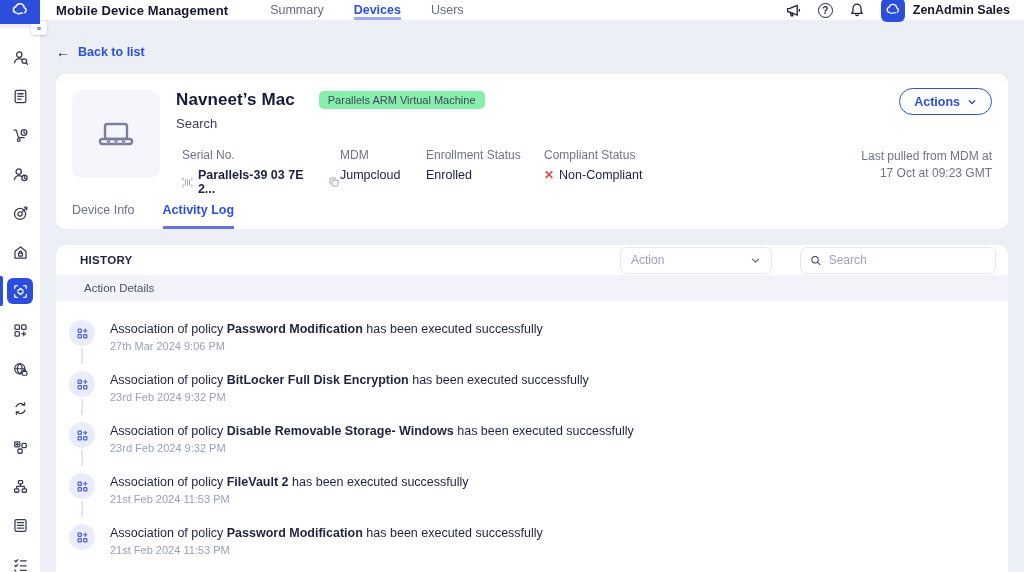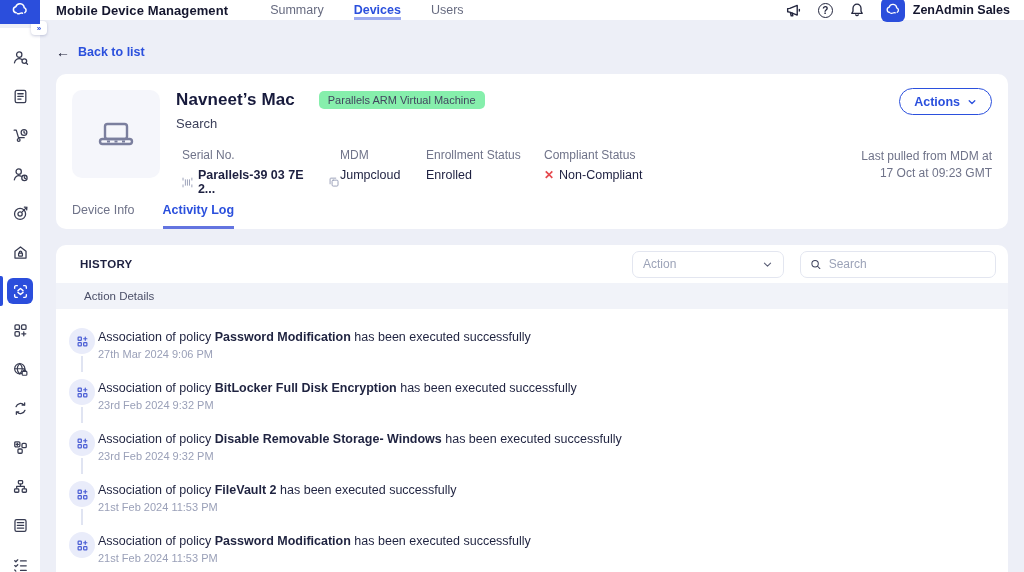--- a/index.html
+++ b/index.html
@@ -48,32 +48,32 @@
   .w-serial{ width:158px; } .w-mdm{ width:86px; } .w-alloc{ width:140px; } .w-enroll{ width:118px; } .w-comp{ width:150px; }
   .x-mark { color:#e5484d; font-size:12px; font-weight:bold; }
   .last-pulled { margin-left:auto; text-align:right; font-size:12px; color:#6f7389; line-height:1.45; }
 
   .tabs-row { position:absolute; left:0; bottom:0; right:0; height:38px; display:flex; gap:28px; padding:0 16px; }
   .d-tab { display:flex; align-items:center; font-size:12.5px; color:#6f7389; cursor:pointer; border-bottom:3px solid transparent; padding-top:3px; }
   .d-tab.active { color:#2b50dd; font-weight:bold; border-bottom-color:#6374e0; }
 
   
   .history-card { margin-top:16px; height:329px; border-radius:10px 10px 0 0; overflow:hidden; }
-  .hist-header { display:flex; align-items:center; padding:6px 12px; height:38px; }
+  .hist-header { display:flex; align-items:center; padding:6px 12px; height:30px; }
   .hist-title { font-size:11.5px; font-weight:bold; color:#1d2040; letter-spacing:.3px; padding-left:12px; }
-  .hist-controls { margin-left:auto; display:flex; gap:16px; }
+  .hist-controls { margin-left:auto; display:flex; gap:28px; }
   .action-select { width:152px; height:27px; border:1px solid #e3e6f0; border-radius:7px; display:flex; align-items:center; padding:0 10px; font-size:12px; color:#9ca3b8; cursor:pointer; background:#fff; }
   .action-select .chev { margin-left:auto; color:#5b5f77; }
   .search-box { width:196px; height:27px; border:1px solid #e3e6f0; border-radius:7px; display:flex; align-items:center; padding:0 9px; gap:7px; background:#fff; }
   .search-box input { border:none; outline:none; font-size:12px; color:#3c405a; width:100%; font-family:"Liberation Sans",sans-serif; background:transparent; }
   .search-box input::placeholder { color:#9ca3b8; }
   .section-bar { background:#f1f3f9; padding:7px 12px 7px 28px; font-size:11.5px; color:#4b4f68; }
 
   .entries { padding:19px 16px 0 13px; }
-  .entry { display:flex; gap:3px; position:relative; margin-bottom:19px; }
+  .entry { display:flex; gap:15px; position:relative; margin-bottom:19px; }
   .rail { width:26px; flex:0 0 auto; position:relative; }
   .tl-circle { width:26px; height:26px; border-radius:50%; background:#e9ecfa; display:flex; align-items:center; justify-content:center; }
   .entry:not(:last-child) .rail::after { content:""; position:absolute; left:12px; top:28px; width:1.5px; height:16px; background:#e0e4f2; }
   .entry-line { font-size:12.5px; color:#1f2340; padding-top:2px; }
   .entry-line b { font-weight:bold; }
   .entry-date { font-size:11px; color:#9aa0b8; margin-top:4px; }
 
   svg { display:block; }
 </style>
 </head>

